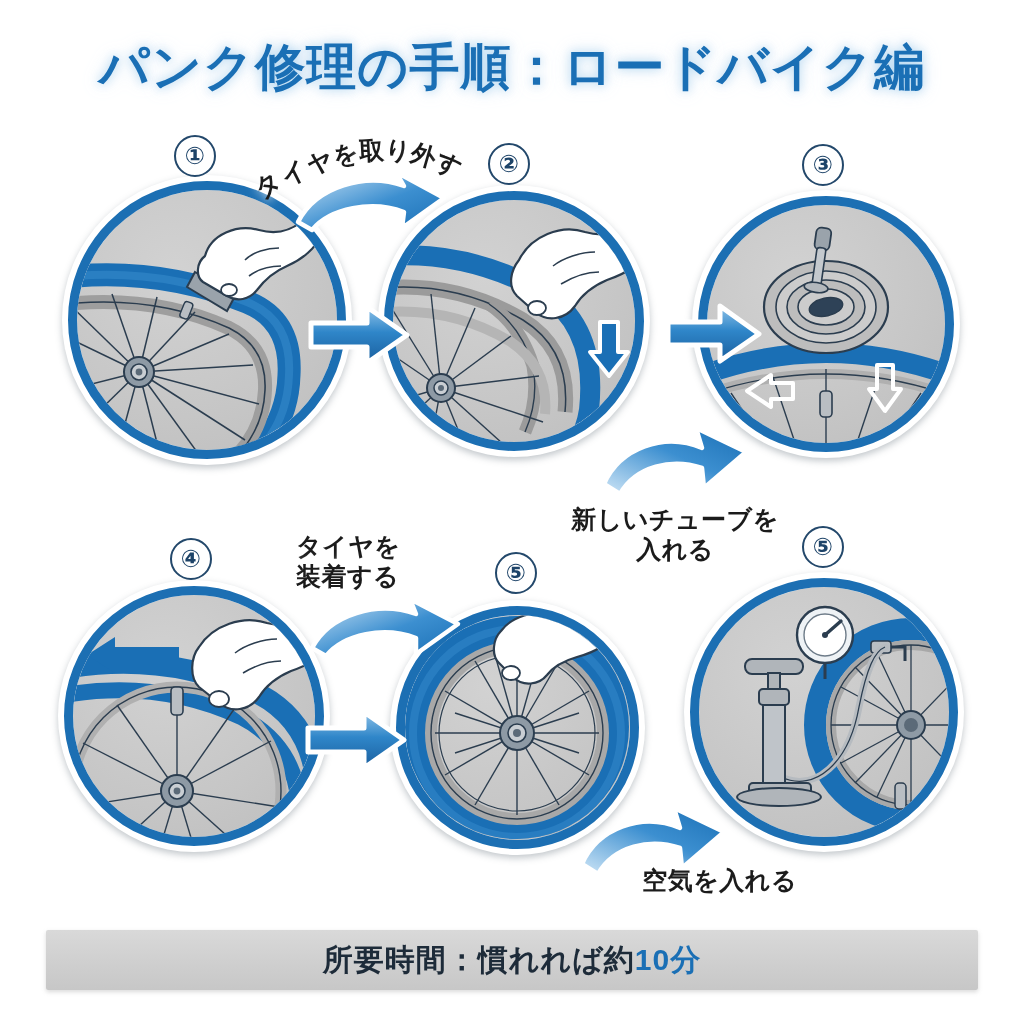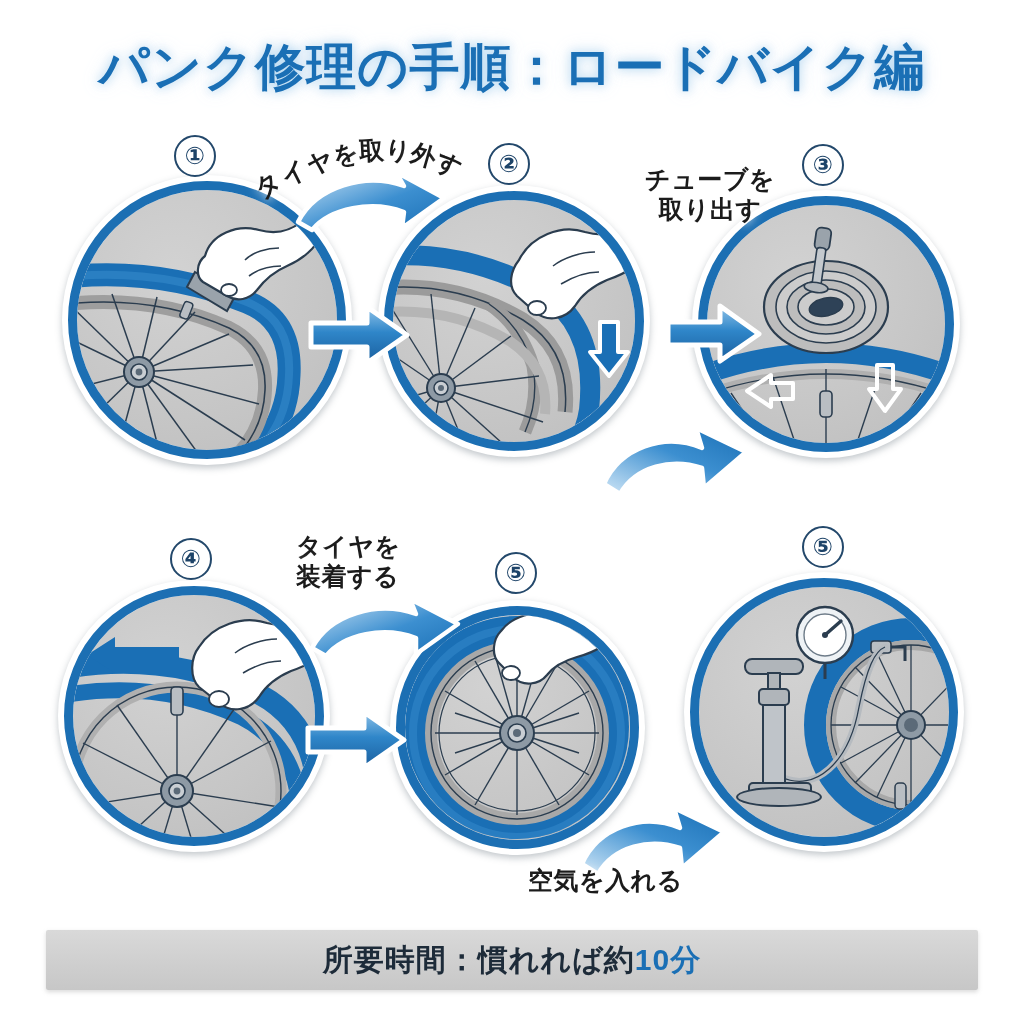--- a/index.html
+++ b/index.html
@@ -224,22 +224,20 @@
       <path d="M14 4 L32 4 L32 34 L42 34 L23 58 L4 34 L14 34 Z" fill="#1a6fb5" stroke="#ffffff" stroke-width="4" stroke-linejoin="round"></path>
     </svg>
   </div>
 
   <div class="arrow-straight" style="left:660px;top:295px;width:105px;height:78px;">
     <svg viewBox="0 0 105 78" width="105" height="78">
       <path d="M8 27 L60 27 L60 11 L99 39 L60 66 L60 50 L8 50 Z" fill="url(#agr)" stroke="#ffffff" stroke-width="5" stroke-linejoin="round"></path>
     </svg>
   </div>
 
-  <div class="anno center" style="left:605px;top:165px;width:210px;">チューブを
-取り出す</div>
 
   <div class="step" style="left:692px;top:190px;width:268px;height:268px;">
     <div class="ring" style="width:268px;height:268px;">
       <div class="disc">
         <svg viewBox="0 0 238 238" width="238" height="238">
           <defs>
               <clipPath id="c3">
                 <circle cx="119" cy="119" r="119"></circle>
               </clipPath>
             </defs>
@@ -288,20 +286,22 @@
         <linearGradient id="sw2" x1="0" y1="1" x2="1" y2="0">
           <stop offset="0%" stop-color="#cfe6f7"></stop>
             <stop offset="55%" stop-color="#3c8fd0"></stop>
           <stop offset="100%" stop-color="#1a6fb5"></stop>
         </linearGradient>
       </defs>
       <path d="M6 66 C22 30 66 14 104 30 L98 10 L148 34 L106 70 L104 50 C74 40 38 48 22 76 Z" fill="url(#sw2)" stroke="#ffffff" stroke-width="4.5" stroke-linejoin="round"></path>
     </svg>
   </div>
 
+  <div class="anno center" style="left:540px;top:505px;width:270px;">新しいチューブを
+入れる</div>
 
   <div class="step" style="left:58px;top:580px;width:272px;height:272px;">
     <div class="ring" style="width:272px;height:272px;">
       <div class="disc">
         <svg viewBox="0 0 242 242" width="242" height="242">
           <defs>
               <clipPath id="c4">
                 <circle cx="121" cy="121" r="121"></circle>
               </clipPath>
             </defs>
@@ -416,21 +416,21 @@
       <span>⑤</span>
     </div>
   </div>
 
   <div class="swoosh" style="left:576px;top:800px;width:180px;height:92px;">
     <svg viewBox="0 0 180 92" width="180" height="92">
       <path d="M6 64 C22 28 66 12 104 28 L98 8 L148 32 L106 68 L104 48 C74 38 38 46 22 74 Z" fill="url(#sw2)" stroke="#ffffff" stroke-width="4.5" stroke-linejoin="round"></path>
     </svg>
   </div>
 
-  <div class="anno" style="left:528px;top:866px;width:240px;">空気を入れる</div>
+  <div class="anno" style="left:557px;top:866px;width:240px;text-align:right;">空気を入れる</div>
 
   <div class="step" style="left:684px;top:572px;width:280px;height:280px;">
     <div class="ring" style="width:280px;height:280px;">
       <div class="disc">
         <svg viewBox="0 0 250 250" width="250" height="250">
           <defs>
               <clipPath id="c6">
                 <circle cx="125" cy="125" r="125"></circle>
               </clipPath>
             </defs>

